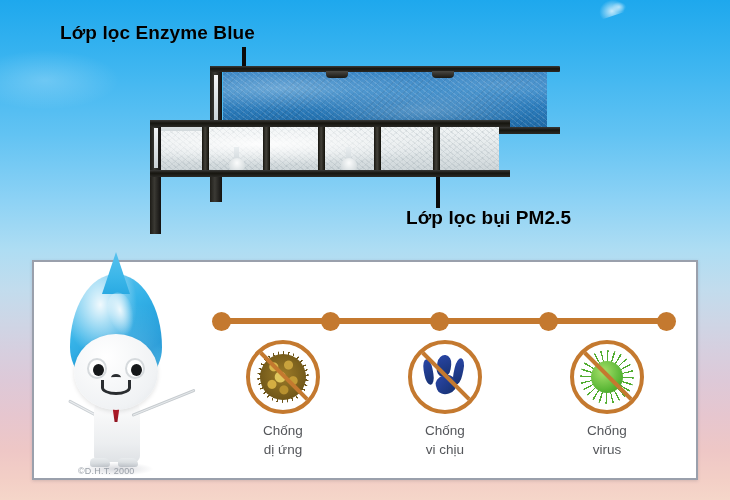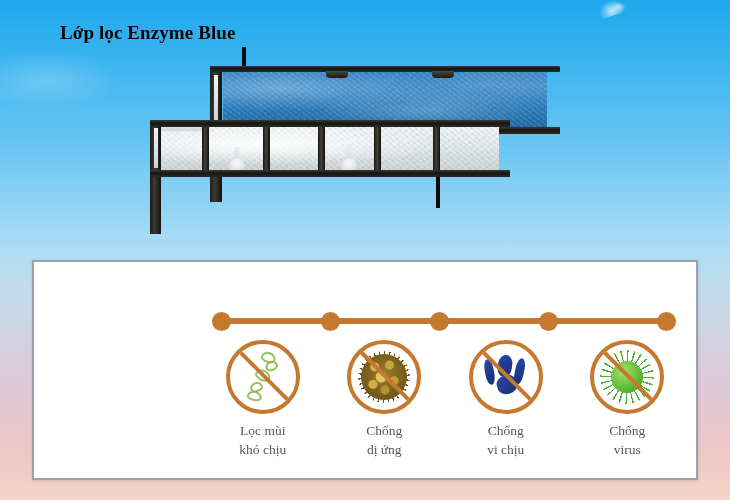--- a/index.html
+++ b/index.html
@@ -19,21 +19,20 @@
       #aeddf3 50%,
       #c2dced 58%,
       #cdd6e6 64%,
       #d6cfdf 70%,
       #ddc9d8 76%,
       #e6c6cf 83%,
       #eec7c6 90%,
       #f3cfc6 96%,
       #f5d6c9 100%);
     overflow: hidden;
-    font-family: Liberation Serif, serif;
   }
 
   
   .cloud-wisp {
     position: absolute;
     top: 0px; left: 598px;
     width: 26px; height: 16px;
     background: radial-gradient(ellipse at 50% 70%, rgba(255,255,255,.75), rgba(255,255,255,0) 70%);
     transform: rotate(-18deg);
   }
@@ -439,20 +438,21 @@
 
 <div id="stage">
 
   <div class="cloud-wisp"></div>
   <div class="cloud-wisp2"></div>
   <div class="haze-left"></div>
 
   <div class="callout-label" id="label-enzyme">Lớp lọc Enzyme Blue</div>
   <div class="leader" id="leader-enzyme"></div>
 
+  <div class="callout-label" id="label-pm25">Lớp lọc bụi PM2.5</div>
   <div class="leader" id="leader-pm25"></div>
 
   <div id="filter-diagram">
 
     <div class="unit-top">
       <div class="media-blue"></div>
       <div class="frame-bar top-rail"></div>
       <div class="frame-bar bot-rail"></div>
       <div class="side-post post-left">
         <div class="post-slot" style="left:4px"></div>
@@ -488,46 +488,51 @@
         <div class="bpost-slot" style="left:4px"></div>
       </div>
       <div class="bpost bpost-right">
         <div class="bpost-slot" style="left:4px"></div>
       </div>
     </div>
   </div>
 
   <div id="feature-card">
 
+    <div id="mascot">
+      <div class="drop">
+        <div class="drop-sheen"></div>
+      </div>
+      <div class="arm-left"></div>
+      <div class="body"></div>
+      <div class="tie"></div>
+      <div class="arm-pointer"></div>
+      <div class="shoe shoe-l"></div>
+      <div class="shoe shoe-r"></div>
+      <div class="head">
+        <div class="eye eye-left"></div>
+        <div class="eye eye-right"></div>
+        <div class="nose"></div>
+        <div class="mouth"></div>
+      </div>
+      <div class="mascot-shadow"></div>
+      <div class="copyright">©D.H.T. 2000</div>
+    </div>
 
     <div id="timeline">
       <div class="tl-line"></div>
       <div class="tl-dot" style="left:0px"></div>
       <div class="tl-dot" style="left:109px"></div>
       <div class="tl-dot" style="left:218px"></div>
       <div class="tl-dot" style="left:327px"></div>
       <div class="tl-dot" style="left:445px"></div>
     </div>
 
     <div id="features">
 
-      <div class="feature">
-        <div class="no-circle">
-          <div class="glyph">
-            <div class="odor-wave" style="left:26px; top:3px;  width:15px; height:11px; transform:rotate(18deg)"></div>
-            <div class="odor-wave" style="left:30px; top:12px; width:13px; height:10px; transform:rotate(-22deg)"></div>
-            <div class="odor-wave" style="left:20px; top:21px; width:16px; height:11px; transform:rotate(26deg)"></div>
-            <div class="odor-wave" style="left:15px; top:33px; width:13px; height:10px; transform:rotate(-18deg)"></div>
-            <div class="odor-wave" style="left:12px; top:42px; width:15px; height:10px; transform:rotate(14deg)"></div>
-          </div>
-          <div class="no-slash"></div>
-        </div>
-        <div class="feature-label">Lọc mùi</div>
-        <div class="feature-label" style="margin-top:0">khó chịu</div>
-      </div>
 
       <div class="feature">
         <div class="no-circle">
           <div class="glyph">
             <div class="pollen-spikes"></div>
             <div class="pollen"></div>
           </div>
           <div class="no-slash"></div>
         </div>
         <div class="feature-label">Chống</div>

